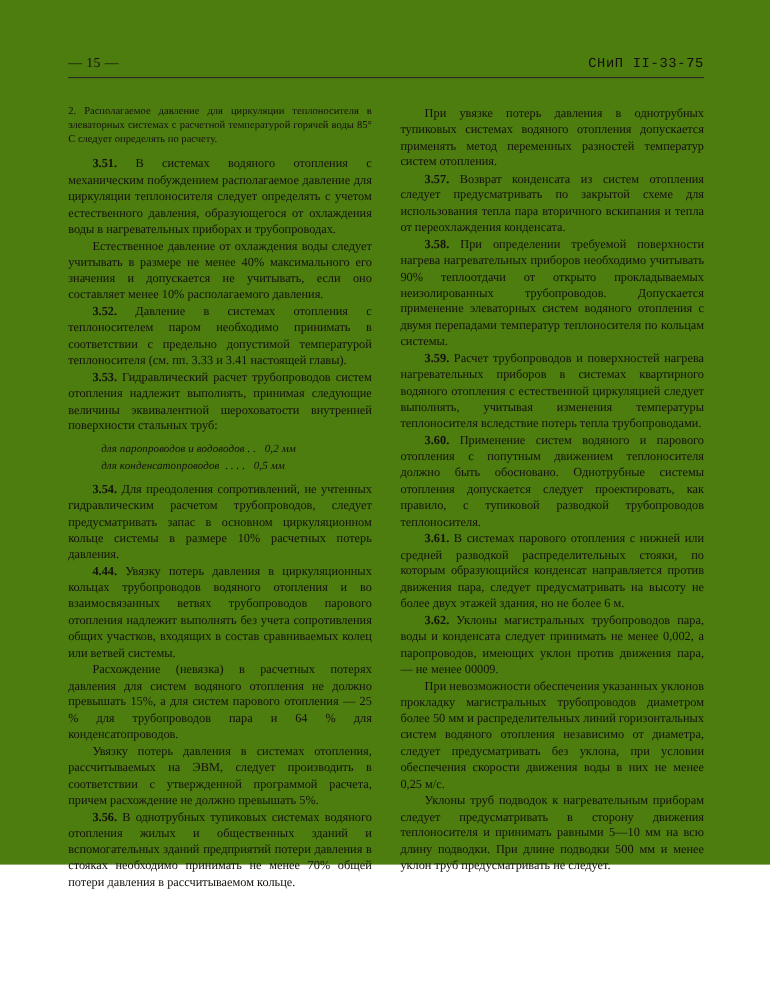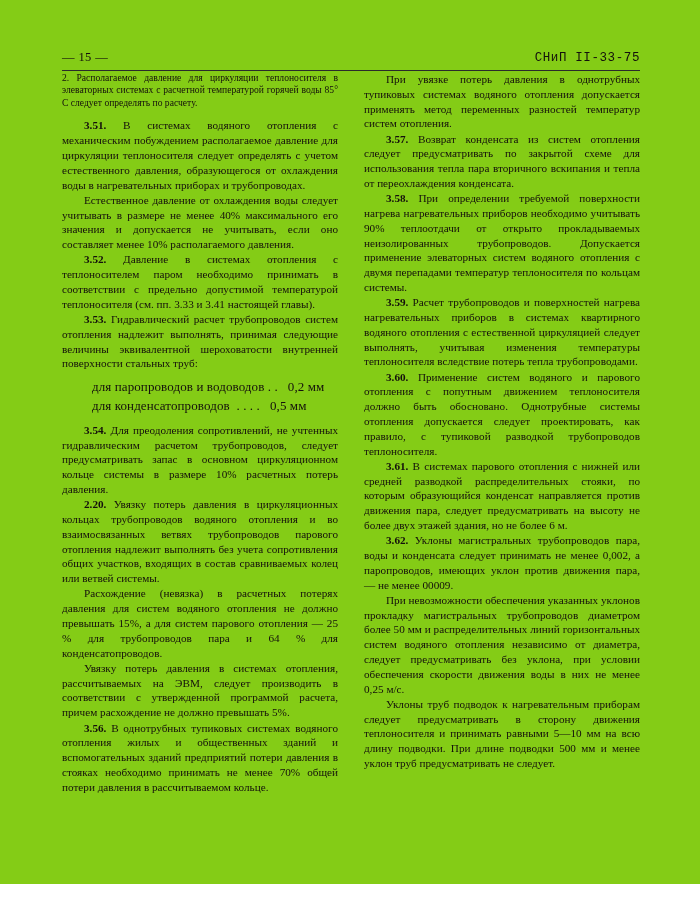--- a/index.html
+++ b/index.html
@@ -12,22 +12,22 @@
     height: 910px;
     font-family: "Liberation Serif", serif;
     color: #14100c;
     position: relative;
     overflow: hidden;
   }
   .page {
     position: absolute;
     left: 0; top: 0;
     width: 700px;
-    height: 884px;
-    background: #84cc16;
+    height: 786px;
+    background: #4d7c0f;
   }
   .header {
     position: absolute;
     left: 62px;
     top: 50px;
     width: 578px;
     display: flex;
     justify-content: space-between;
     align-items: flex-end;
     font-size: 12.5px;
@@ -44,21 +44,21 @@
     position: absolute;
     left: 62px;
     top: 70px;
     width: 578px;
     height: 1px;
     background: #2b2b2b;
   }
   .columns {
     position: absolute;
     left: 62px;
-    top: 72px;
+    top: 96px;
     width: 578px;
     height: 800px;
     display: flex;
     gap: 26px;
   }
   .col {
     width: 276px;
     font-size: 11.2px;
     line-height: 1.32;
     text-align: justify;
@@ -73,22 +73,23 @@
   }
   p {
     margin: 0 0 0.5px 0;
     text-indent: 22px;
   }
   .num {
     font-weight: bold;
   }
   .spec-block {
     margin: 7px 0 7px 0;
-    font-size: 13px;
+    font-size: 10px;
     line-height: 1.45;
+    font-style: italic;
   }
   .spec-line {
     display: block;
     padding-left: 30px;
     white-space: pre;
     letter-spacing: 0.1px;
   }
 </style>
 </head>
 <body>
@@ -110,21 +111,21 @@
       <p><span>Естественное давление от охлаждения воды следует учитывать в размере не менее 40% максимального его значения и допускается не учитывать, если оно составляет менее 10% располагаемого давления.</span></p>
       <p><span class="num">3.52.</span> <span>Давление в системах отопления с теплоносителем паром необходимо принимать в соответствии с предельно допустимой температурой теплоносителя (см. пп. 3.33 и 3.41 настоящей главы).</span></p>
       <p><span class="num">3.53.</span> <span>Гидравлический расчет трубопроводов систем отопления надлежит выполнять, принимая следующие величины эквивалентной шероховатости внутренней поверхности стальных труб:</span></p>
 
       <div class="spec-block">
         <span class="spec-line">для паропроводов и водоводов . .   0,2 мм</span>
         <span class="spec-line">для конденсатопроводов  . . . .   0,5 мм</span>
       </div>
 
       <p><span class="num">3.54.</span> <span>Для преодоления  сопротивлений, не учтенных гидравлическим расчетом трубопроводов, следует предусматривать запас в основном циркуляционном  кольце  системы в размере 10% расчетных потерь давления.</span></p>
-      <p><span class="num">2.20.</span> <span>Увязку потерь давления в циркуляционных кольцах трубопроводов водяного отопления и во взаимосвязанных ветвях трубопроводов парового отопления надлежит выполнять без учета сопротивления общих участков, входящих в состав сравниваемых колец или ветвей системы.</span></p>
+      <p><span class="num">4.44.</span> <span>Увязку потерь давления в циркуляционных кольцах трубопроводов водяного отопления и во взаимосвязанных ветвях трубопроводов парового отопления надлежит выполнять без учета сопротивления общих участков, входящих в состав сравниваемых колец или ветвей системы.</span></p>
       <p><span>Расхождение (невязка) в расчетных потерях давления для систем водяного отопления не должно превышать 15%, а для систем парового   отопления — 25 %  для трубопроводов пара и 64 % для конденсатопроводов.</span></p>
       <p><span>Увязку потерь давления в системах отопления, рассчитываемых на ЭВМ, следует производить в соответствии с утвержденной программой расчета, причем расхождение не должно превышать 5%.</span></p>
       <p><span class="num">3.56.</span> <span>В однотрубных  тупиковых  системах водяного отопления  жилых и общественных зданий и вспомогательных зданий предприятий потери  давления в стояках необходимо принимать не менее 70% общей потери давления в рассчитываемом кольце.</span></p>
     </div>
 
     <div class="col">
       <p><span>При увязке потерь давления в однотрубных тупиковых системах водяного отопления допускается применять метод переменных разностей температур систем отопления.</span></p>
       <p><span class="num">3.57.</span> <span>Возврат конденсата из систем отопления следует предусматривать по закрытой схеме для использования тепла пара вторичного вскипания и тепла  от  переохлаждения конденсата.</span></p>
       <p><span class="num">3.58.</span> <span>При определении требуемой поверхности нагрева нагревательных приборов необходимо учитывать 90% теплоотдачи от открыто прокладываемых неизолированных трубопроводов. Допускается применение элеваторных систем водяного отопления с двумя перепадами температур теплоносителя по кольцам системы.</span></p>
       <p><span class="num">3.59.</span> <span>Расчет  трубопроводов и поверхностей нагрева нагревательных приборов в системах квартирного водяного отопления с естественной циркуляцией следует выполнять, учитывая изменения температуры теплоносителя вследствие потерь тепла трубопроводами.</span></p>

